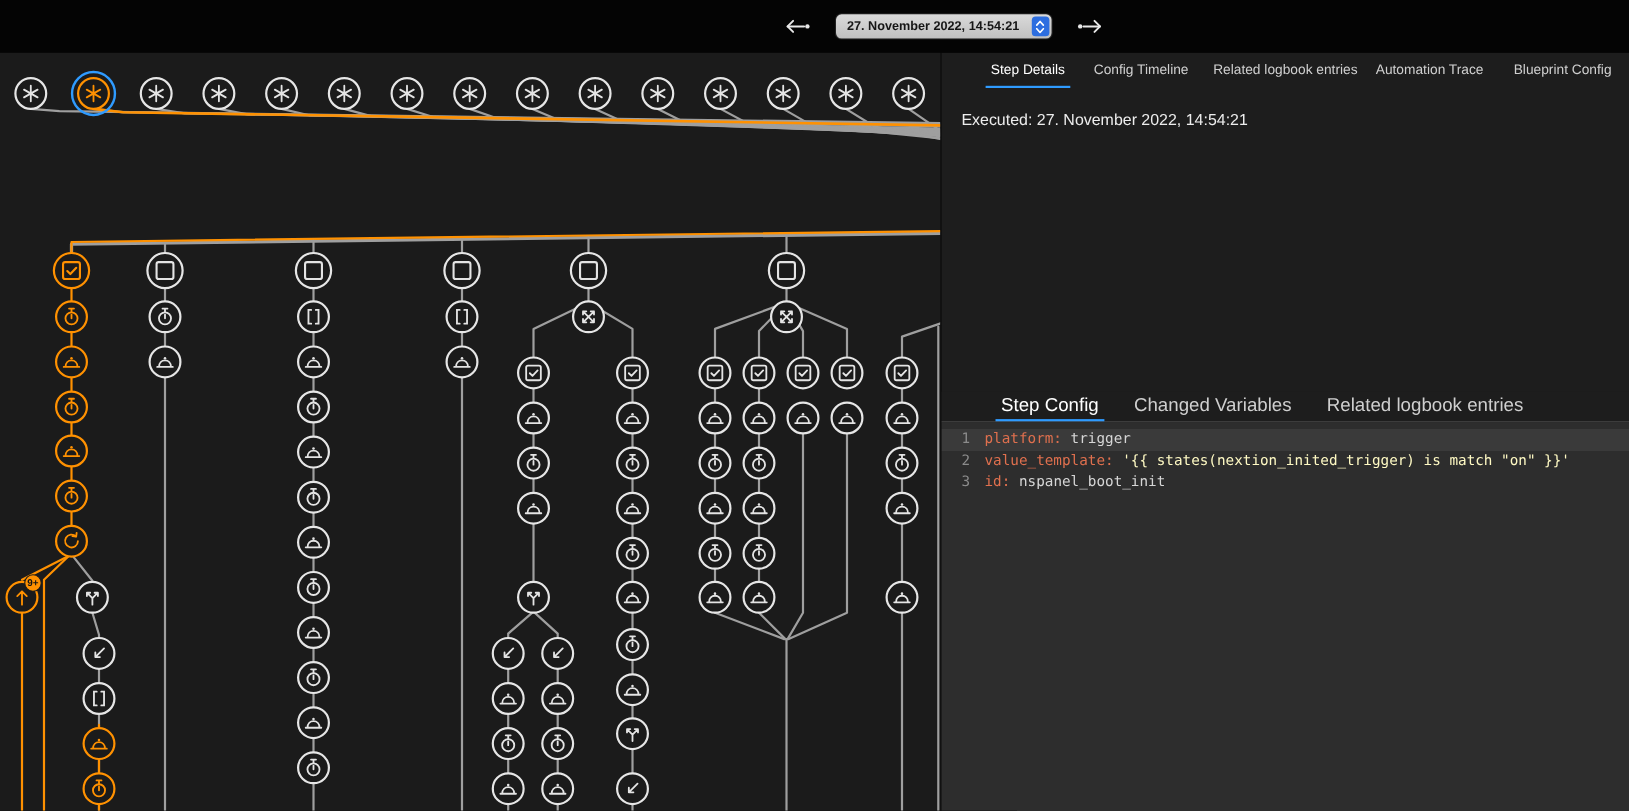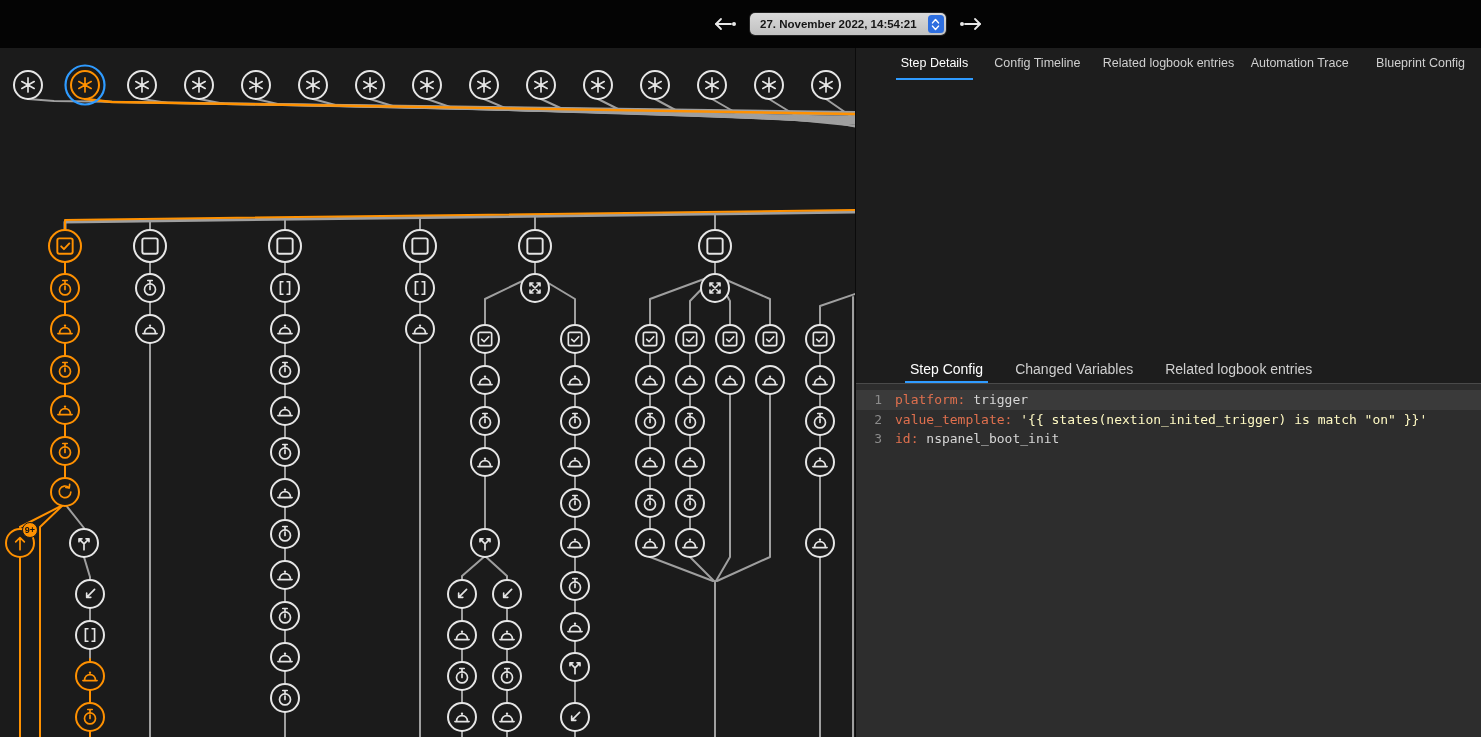--- a/index.html
+++ b/index.html
@@ -3,21 +3,21 @@
 <meta charset="utf-8">
 <style>
   html,body{margin:0;padding:0;}
   body{
     width:1481px;height:737px;position:relative;overflow:hidden;
     background:#141414;font-family:"Liberation Sans",sans-serif;
     -webkit-font-smoothing:antialiased;
   }
   
   .topbar{position:absolute;left:0;top:0;width:1481px;height:48px;background:#040404;z-index:10;}
-  .run-controls{position:absolute;left:712px;top:13px;display:flex;align-items:center;gap:12px;}
+  .run-controls{position:absolute;left:712px;top:13px;display:flex;align-items:center;gap:22px;}
   .nav-arrow{width:26px;height:18px;display:flex;align-items:center;justify-content:center;cursor:pointer;}
   .run-select{display:flex;align-items:center;height:22px;background:linear-gradient(#dadada,#c0c0c0);
     border-radius:5px;padding-left:10px;color:#161616;font-size:11.5px;font-weight:bold;cursor:pointer;
     box-shadow:0 0 0 1px rgba(255,255,255,.12);}
   .run-select .value{margin-right:9px;white-space:nowrap;}
   .stepper{width:16px;height:18px;margin:2px;border-radius:3.5px;background:#2d6ee0;
     display:flex;flex-direction:column;align-items:center;justify-content:center;gap:1px;}
   
   .graph{position:absolute;left:0;top:0;width:855px;height:737px;background:#1b1b1b;}
   .graph svg{display:block;}
@@ -27,21 +27,21 @@
   .detail-tabs{display:flex;height:32px;align-items:stretch;}
   .tab{flex:1;display:flex;align-items:center;justify-content:center;font-size:12.5px;color:#cfcfcf;
     cursor:pointer;}
   .tab .tab-label{height:100%;display:flex;align-items:center;padding:0 5px;
     border-bottom:2px solid transparent;box-sizing:border-box;white-space:nowrap;}
   .tab.active{color:#ffffff;}
   .tab.active .tab-label{border-bottom-color:#2f9bff;margin-left:36px;}
   .detail-body{padding:22px 18px;font-size:14.5px;color:#ededed;}
   .config-section{position:absolute;left:0;top:308px;right:0;bottom:0;display:flex;flex-direction:column;}
   .config-tabs{display:flex;height:27px;border-bottom:1px solid #4a4a4a;background:#1d1d1d;padding-left:2px;}
-  .config-tabs .tab{flex:none;padding:0 11px;font-size:14px;align-items:center;}
+  .config-tabs .tab{flex:none;padding:0 11px;font-size:17px;align-items:center;}
   .code{flex:1;background:#2d2d2d;font-family:"DejaVu Sans Mono",monospace;font-size:13px;
     line-height:19.5px;padding-top:6px;overflow:hidden;cursor:text;}
   .code-line{display:flex;white-space:pre;}
   .code-line.active{background:#3a3a3a;}
   .gutter{width:26px;flex:none;text-align:right;padding-right:7px;color:#8b8b8b;}
   .code-text{padding-left:6px;}
   .tok-key{color:#e0704e;}
   .tok-plain{color:#d6d6d6;}
   .tok-string{color:#fef9c3;}
 </style>
@@ -595,20 +595,23 @@
       <div class="tab">
         <span class="tab-label">Related logbook entries</span>
       </div>
       <div class="tab">
         <span class="tab-label">Automation Trace</span>
       </div>
       <div class="tab">
         <span class="tab-label">Blueprint Config</span>
       </div>
     </div>
+  <div class="detail-body">
+    <span>Executed: 27. November 2022, 14:54:21</span>
+  </div>
   <div class="config-section">
     <div class="config-tabs" id="config-tabs">
         <div class="tab active">
           <span class="tab-label">Step Config</span>
         </div>
         <div class="tab">
           <span class="tab-label">Changed Variables</span>
         </div>
         <div class="tab">
           <span class="tab-label">Related logbook entries</span>

